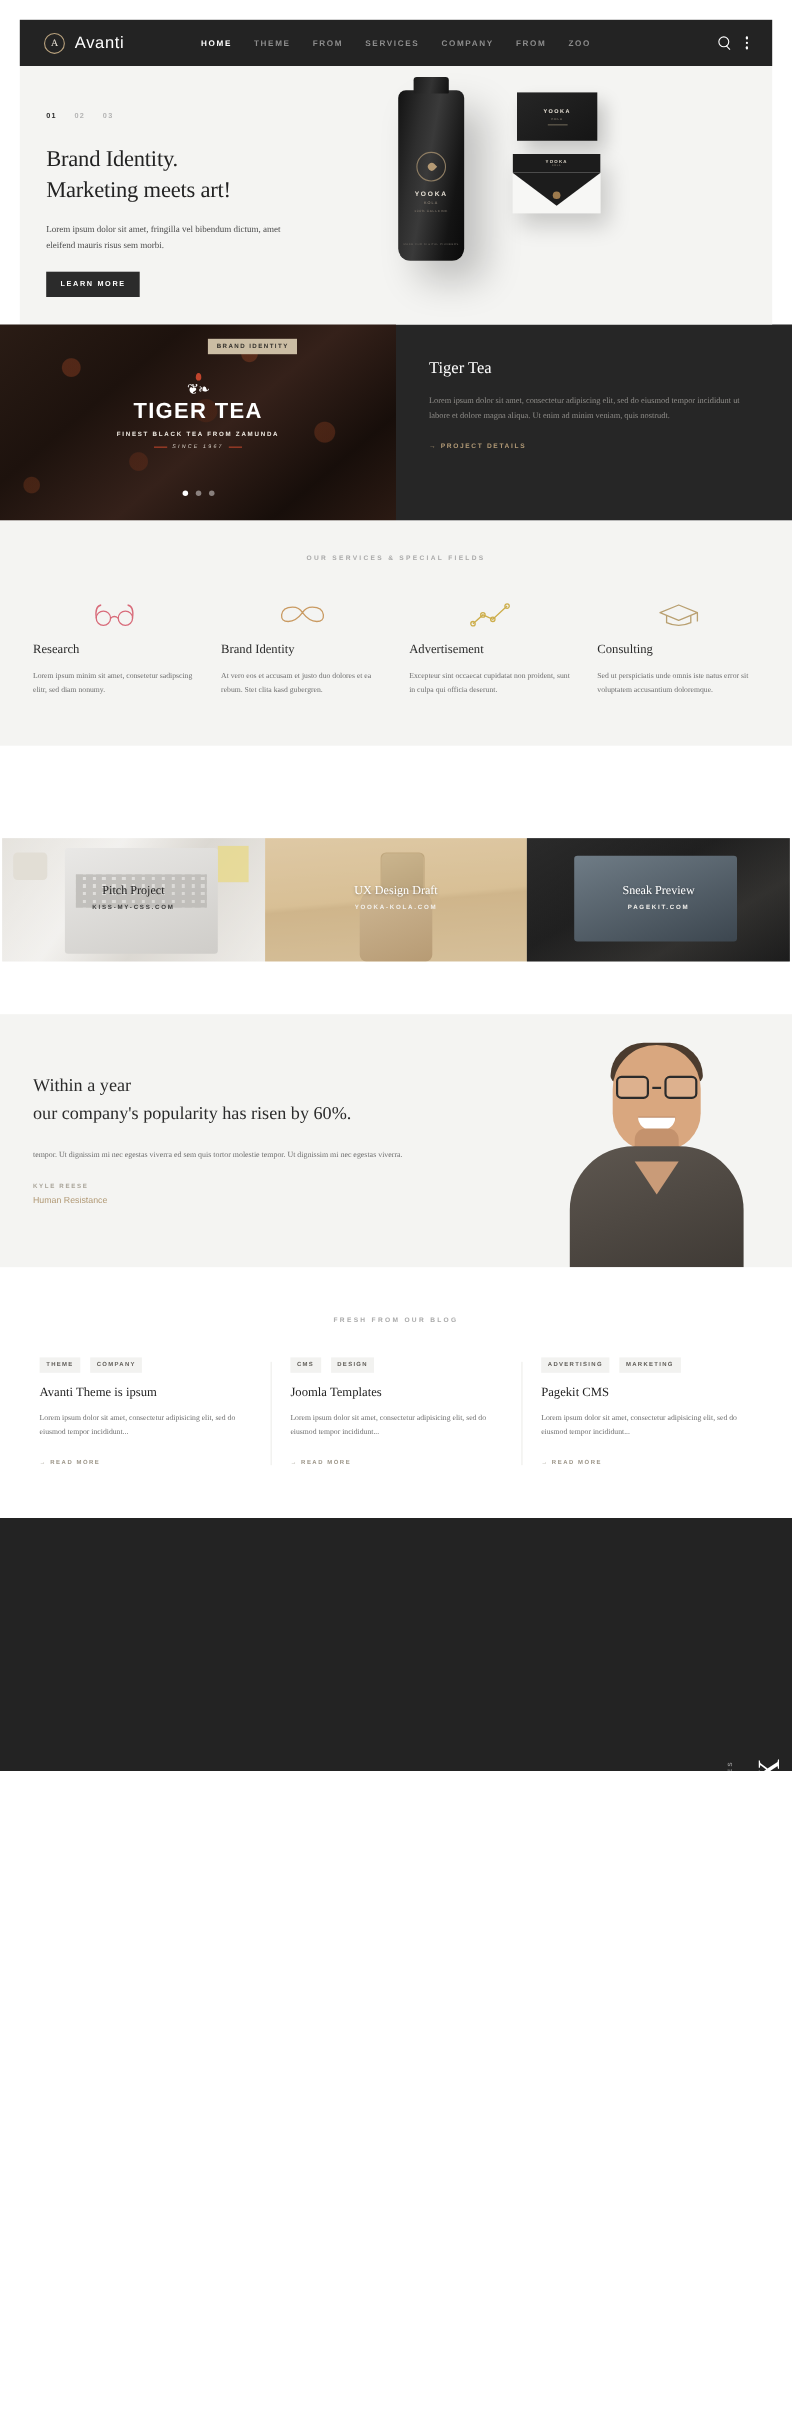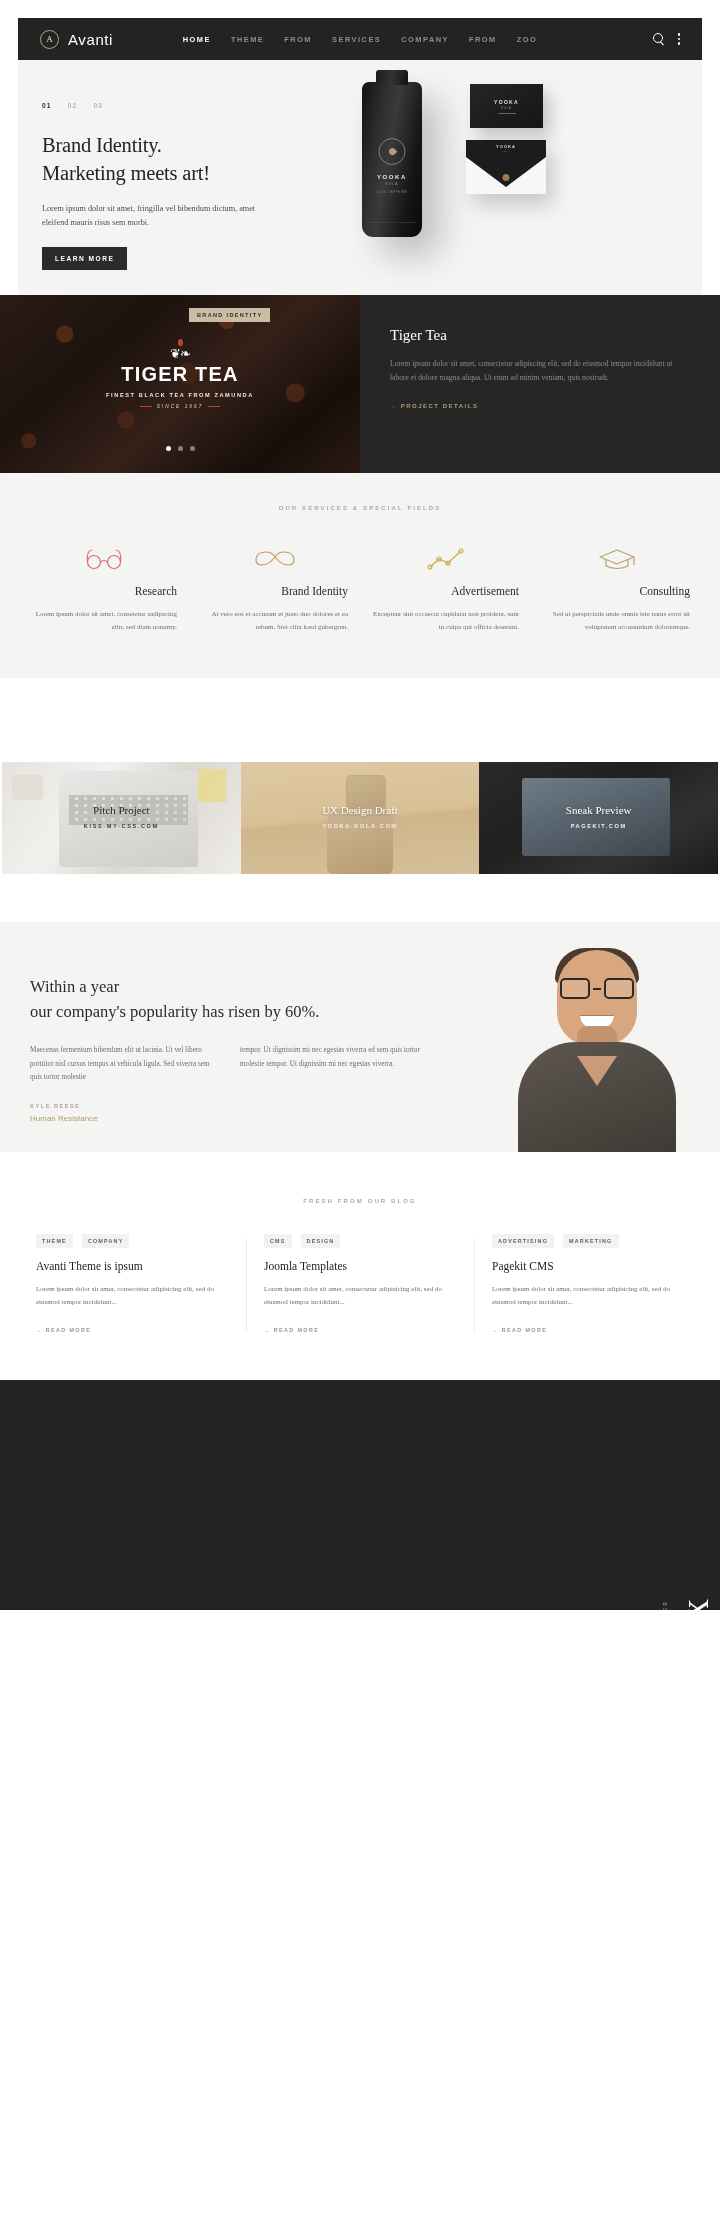--- a/index.html
+++ b/index.html
@@ -215,21 +215,21 @@
     font-size:6px; letter-spacing:1.5px; font-weight:700; text-decoration:none;
   }
 
   
   .services { background:#f4f4f2; padding:32px 0 44px; }
   .kicker {
     text-align:center; color:#a9a9a9;
     font-size:6px; letter-spacing:2.1px; font-weight:700;
   }
   .svc-grid { display:flex; margin-top:30px; padding:0 18px; }
-  .svc { flex:1; text-align:right; padding:0 12px; }
+  .svc { flex:1; text-align:left; padding:0 12px; }
   .svc-icon { height:36px; display:flex; align-items:center; justify-content:center; }
   .svc-name {
     font-family:"Liberation Serif", serif; color:#2b2b2b;
     font-size:11.5px; margin-top:8px;
   }
   .svc-desc {
     font-family:"Liberation Serif", serif; color:#6f6f6f;
     font-size:7px; line-height:1.85; margin-top:11px;
   }
 
@@ -502,21 +502,21 @@
         <div class="svc-icon">
           <svg width="40" height="22" viewBox="0 0 40 22">
             <circle cx="10" cy="14" r="6.5" fill="none" stroke="#d86b7a" stroke-width="1.2"></circle>
             <circle cx="30" cy="14" r="6.5" fill="none" stroke="#d86b7a" stroke-width="1.2"></circle>
             <path d="M16.5 14 Q20 11 23.5 14" fill="none" stroke="#d86b7a" stroke-width="1.2"></path>
             <path d="M3.5 14 Q2 3 8 2" fill="none" stroke="#d86b7a" stroke-width="1.2"></path>
             <path d="M36.5 14 Q38 3 32 2" fill="none" stroke="#d86b7a" stroke-width="1.2"></path>
           </svg>
         </div>
         <div class="svc-name">Research</div>
-        <div class="svc-desc">Lorem ipsum dolor sit amet, consetetur sadipscing elitr, sed diam nonumy.</div>
+        <div class="svc-desc">Lorem ipsum minim sit amet, consetetur sadipscing elitr, sed diam nonumy.</div>
       </div>
 
       <div class="svc">
         <div class="svc-icon">
           <svg width="44" height="20" viewBox="0 0 44 20">
             <path d="M22 8 Q19 3 13 3 Q4 3 3 10 Q2.5 16 9 16 Q16 16 22 8 Q28 16 35 16 Q41.5 16 41 10 Q40 3 31 3 Q25 3 22 8 Z" fill="none" stroke="#c99a62" stroke-width="1.2" stroke-linejoin="round"></path>
           </svg>
         </div>
         <div class="svc-name">Brand Identity</div>
         <div class="svc-desc">At vero eos et accusam et justo duo dolores et ea rebum. Stet clita kasd gubergren.</div>
@@ -584,21 +584,20 @@
 
     </div>
   </div>
 
   <div class="quote">
     <div class="q-h">
       <div>Within a year</div>
       <div>our company's popularity has risen by 60%.</div>
     </div>
     <div class="q-cols">
-      <div class="q-col">Maecenas fermentum bibendum elit ut lacinia. Ut vel libero porttitor nisl cursus tempus at vehicula ligula. Sed viverra sem quis tortor molestie</div>
       <div class="q-col">tempor. Ut dignissim mi nec egestas viverra ed sem quis tortor molestie tempor. Ut dignissim mi nec egestas viverra.</div>
     </div>
     <div class="q-author">
       <div class="q-name">KYLE REESE</div>
       <div class="q-role">Human Resistance</div>
     </div>
     <div class="person">
       <div class="p-hair"></div>
       <div class="p-head"></div>
       <div class="p-mouth"></div>

